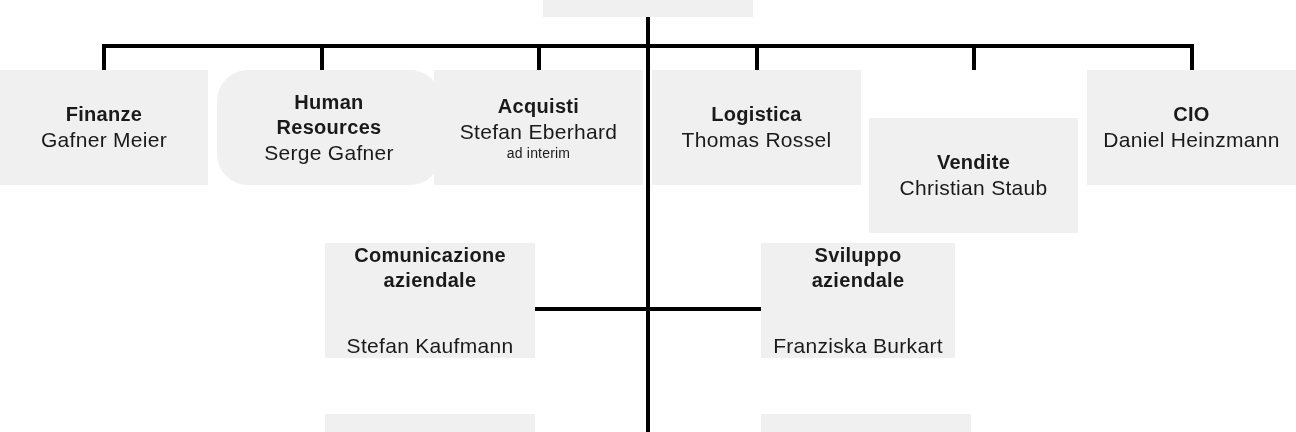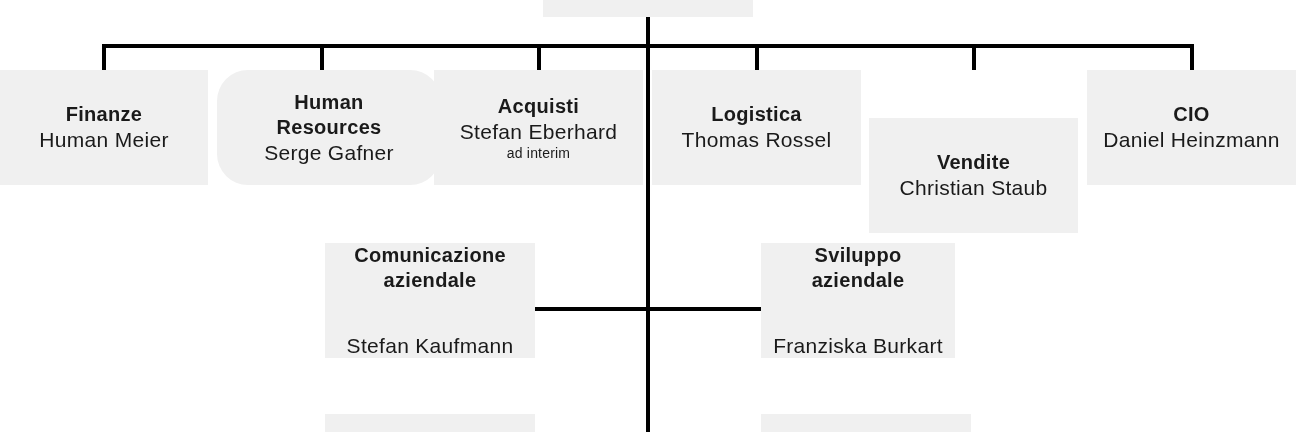--- a/index.html
+++ b/index.html
@@ -85,21 +85,21 @@
   <div class="line drop" id="drop-5"></div>
   <div class="line drop" id="drop-6"></div>
   <div class="line" id="row2-connector"></div>
 
   <div class="box" id="root-box">
     <span></span>
   </div>
 
   <div class="box row1" id="box-finanze">
     <span class="title">Finanze</span>
-    <span class="name">Human Meier</span>
+    <span class="name">Gafner Meier</span>
   </div>
   <div class="box row1" id="box-hr">
     <span class="title">Human
 Resources</span>
     <span class="name">Serge Gafner</span>
   </div>
   <div class="box row1" id="box-acquisti">
     <span class="title">Acquisti</span>
     <span class="name">Stefan Eberhard</span>
     <span class="note">ad interim</span>

